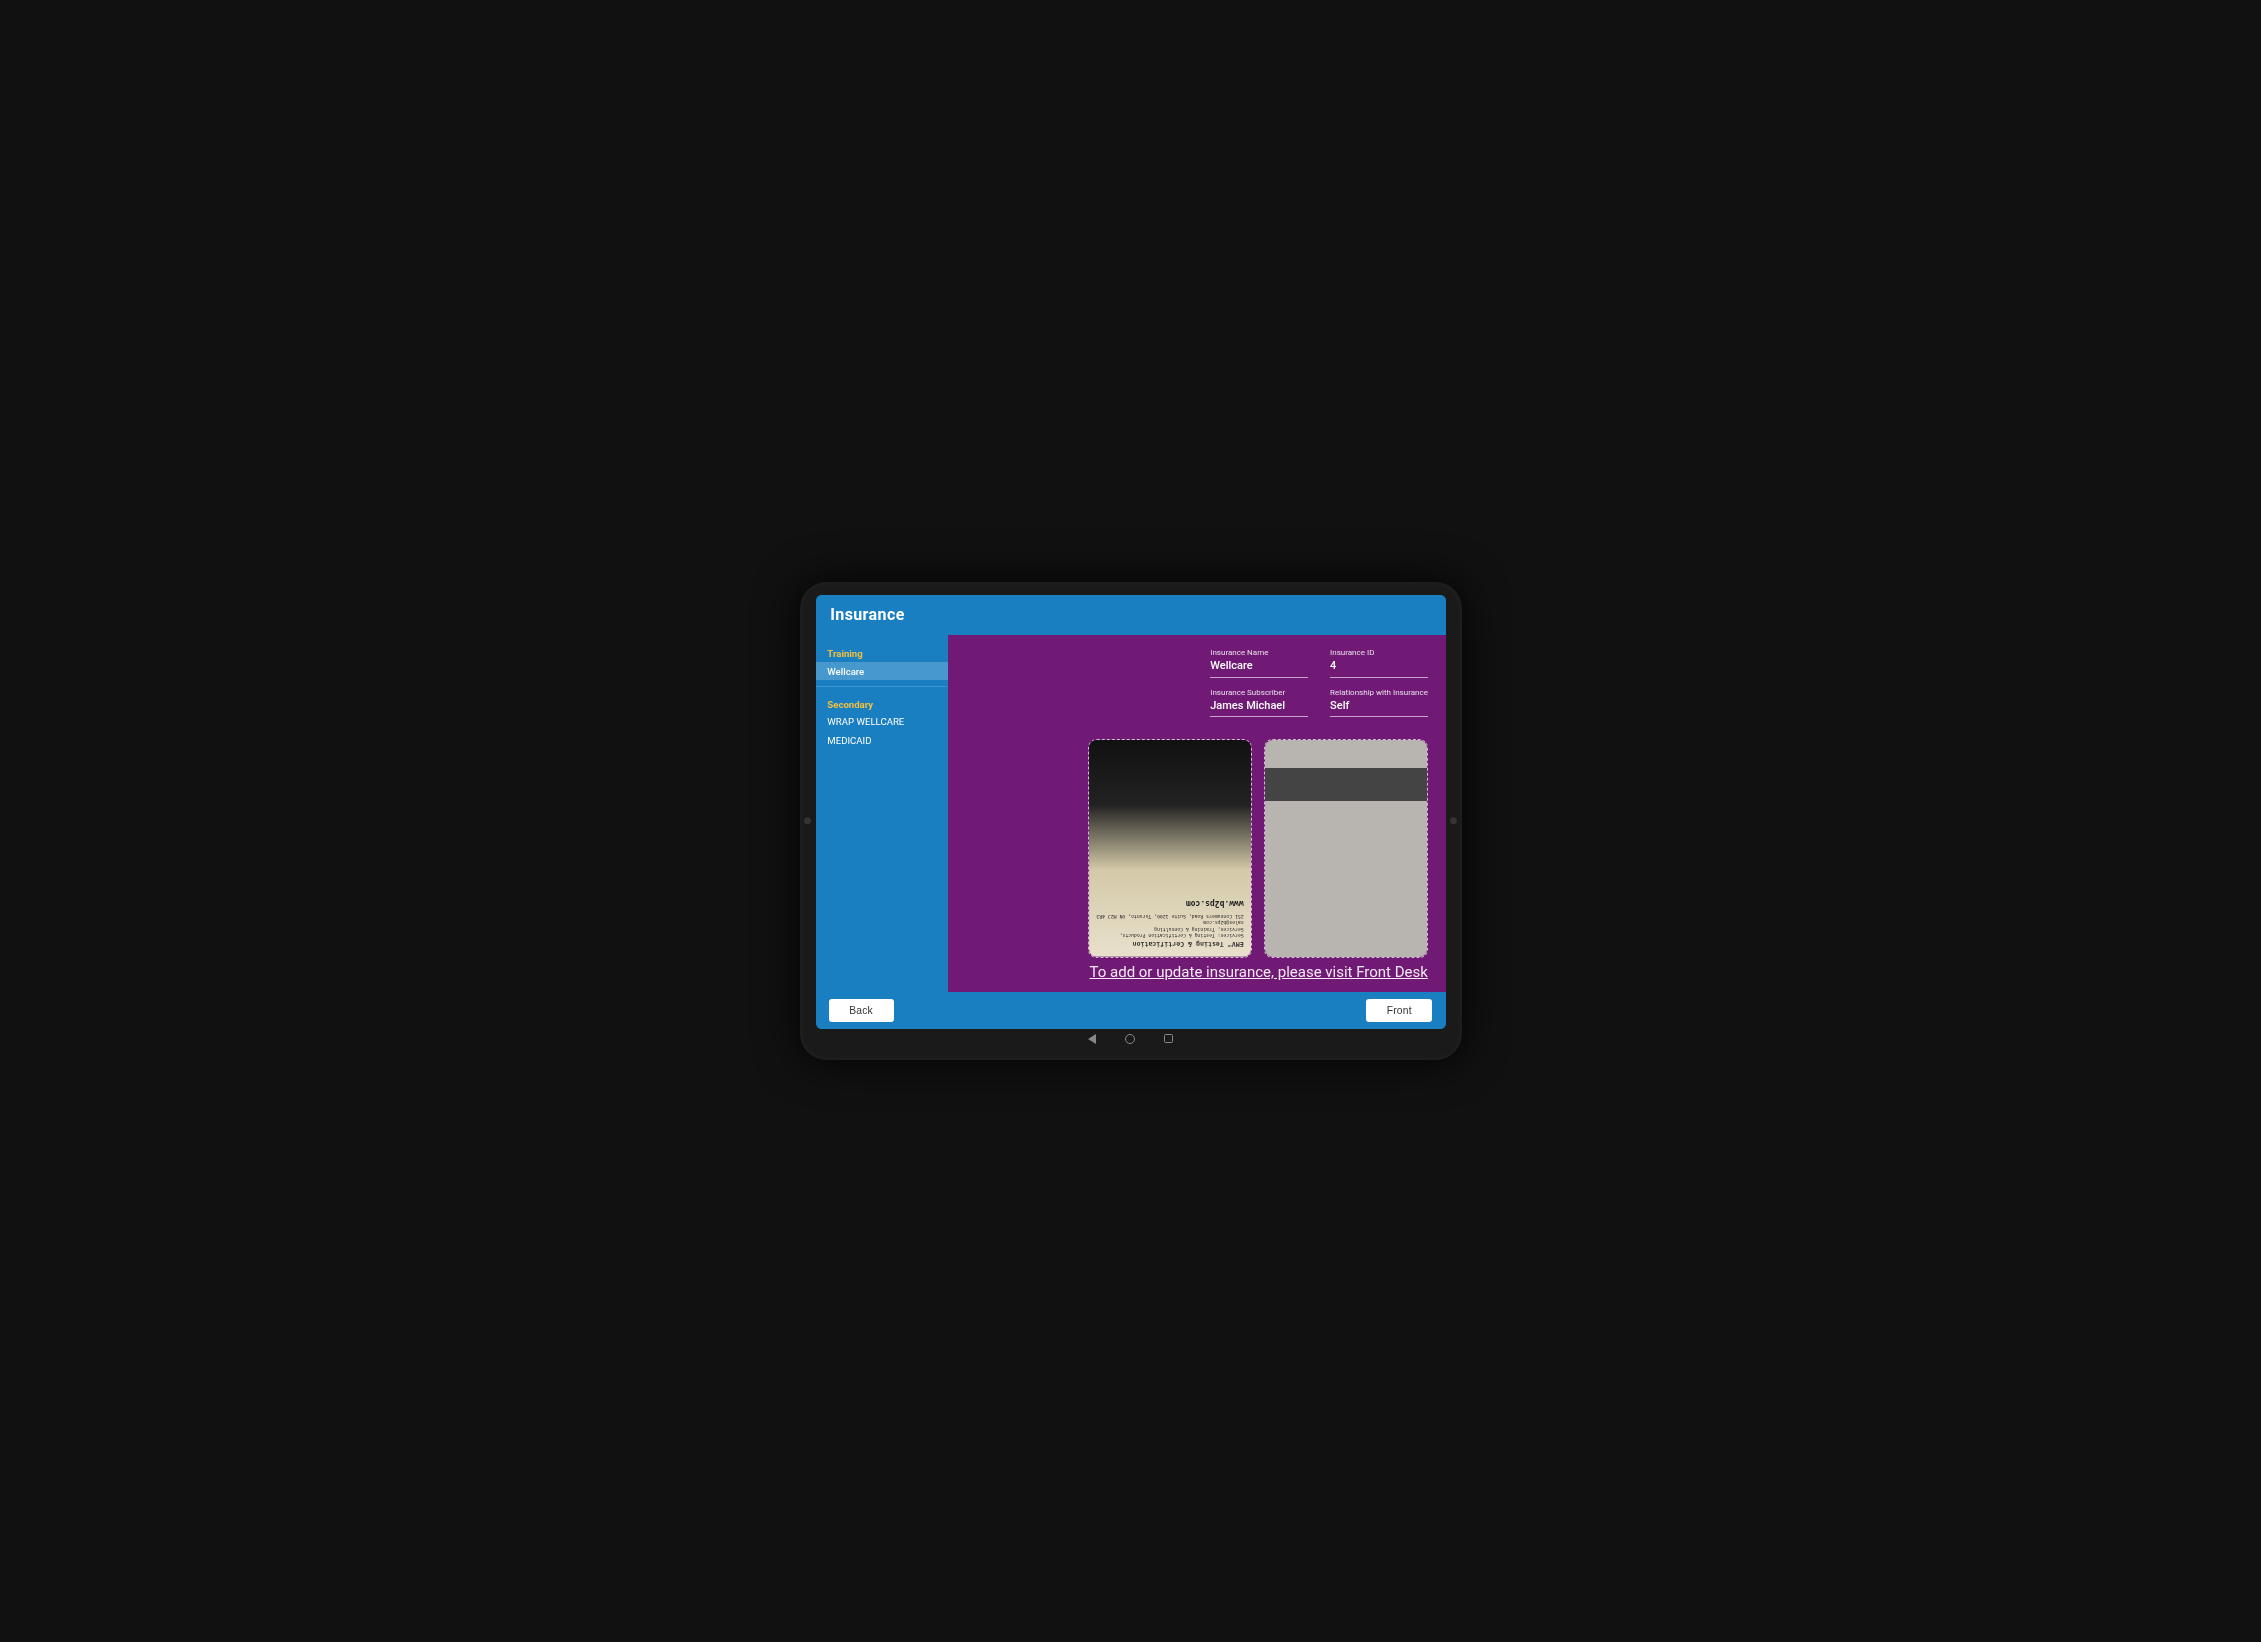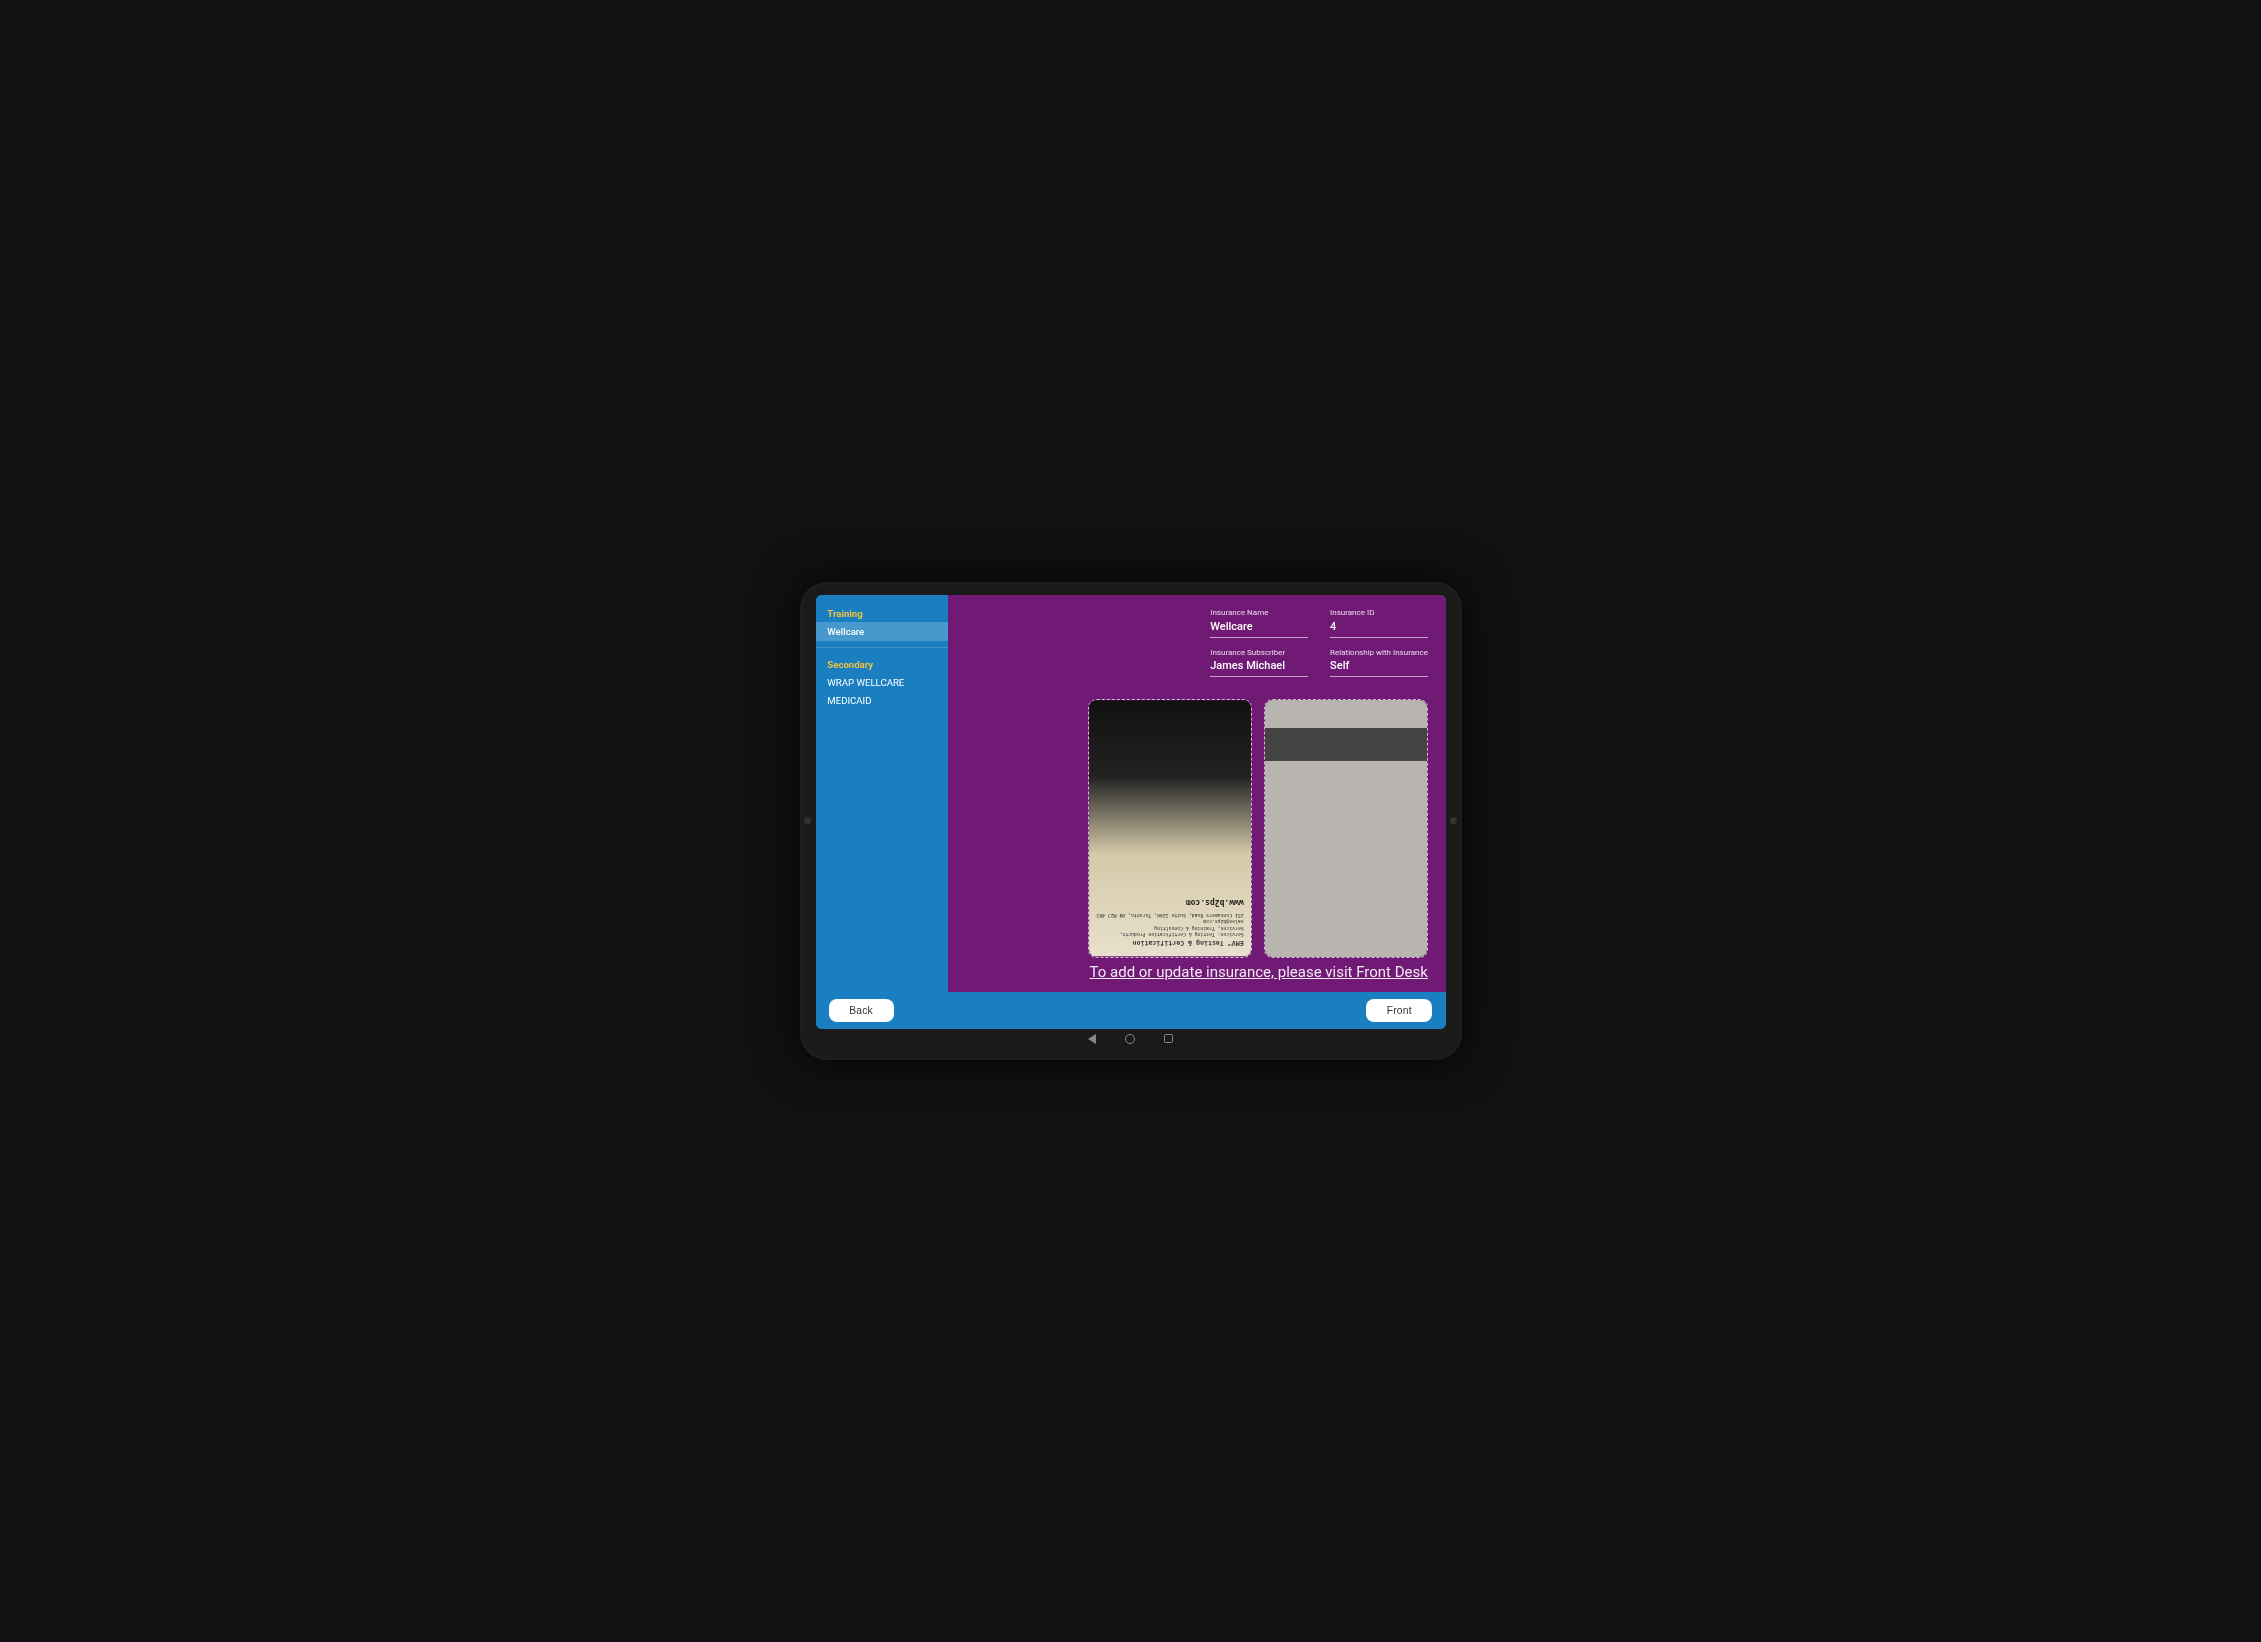--- a/index.html
+++ b/index.html
@@ -240,21 +240,21 @@
       padding: 7.4px 13.2px;
       display: flex;
       justify-content: space-between;
       align-items: center;
     }
 
     .footer-btn {
       background: #fff;
       color: #333;
       border: none;
-      border-radius: 8px;
+      border-radius: 3px;
       padding: 5.9px 20.6px;
       font-size: 10.3px;
       font-weight: 500;
       cursor: pointer;
       letter-spacing: 0.2px;
     }
 
     
     .android-nav {
       width: 100%;
@@ -292,20 +292,23 @@
       border-radius: 1.5px;
     }
   </style>
 </head>
 <body>
 
 <div class="tablet-outer">
   <div class="tablet-screen">
     <div class="app-container">
 
+      <div class="app-header">
+        <h1>Insurance</h1>
+      </div>
 
       <div class="app-body">
 
         <div class="sidebar">
           <div class="sidebar-section-label">Training</div>
           <div class="sidebar-item active">
             <span>Wellcare</span>
           </div>
           <div class="sidebar-divider"></div>
           <div class="sidebar-section-label">Secondary</div>

